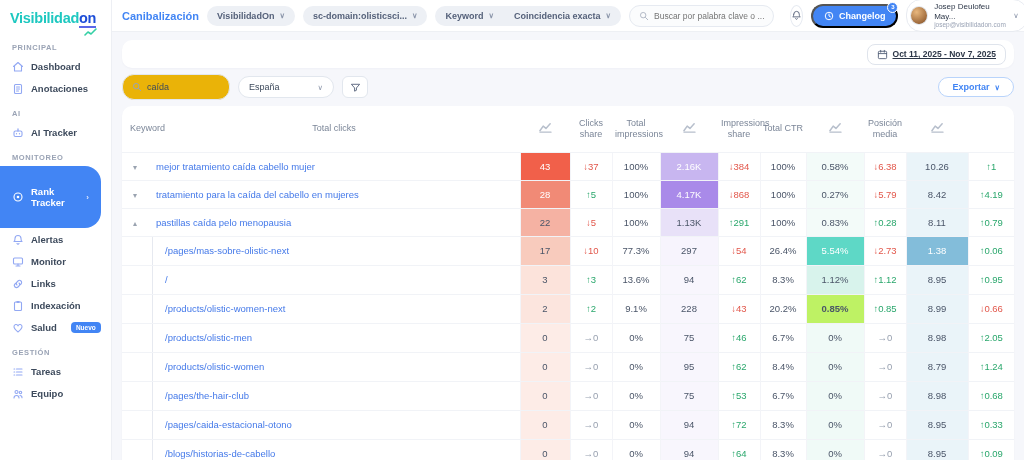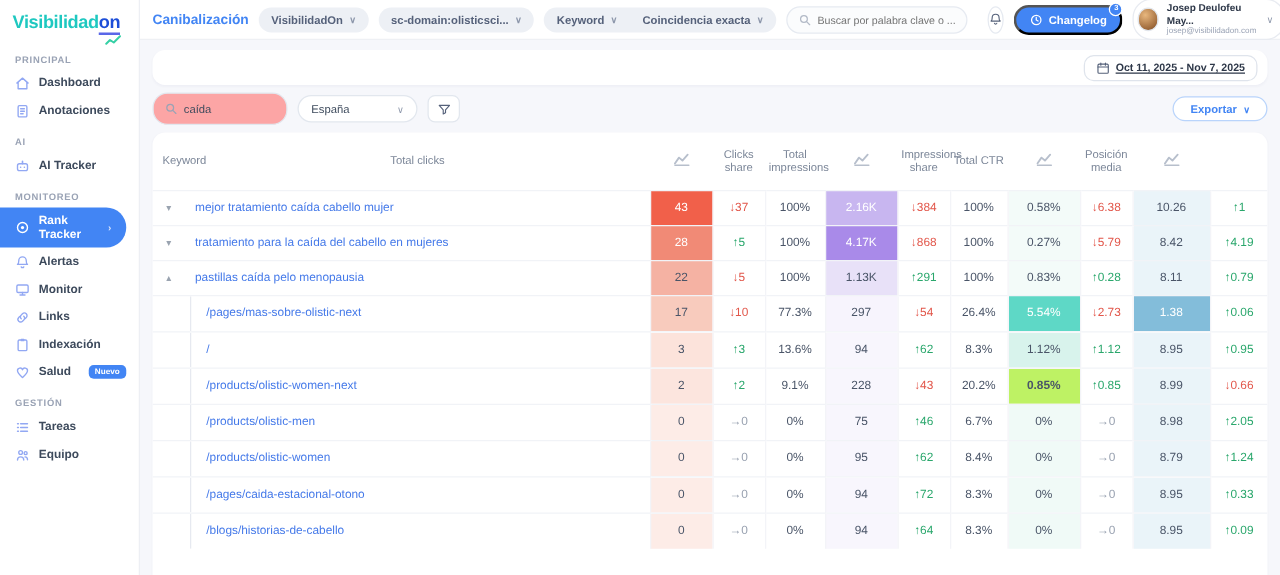--- a/index.html
+++ b/index.html
@@ -9,21 +9,21 @@
 
   
   .sidebar { width:112px; min-width:112px; background:#fff; border-right:1px solid #edeff4; height:460px; padding-top:6px; overflow:hidden; }
   .logo { padding:4px 10px 8px; font-size:14.5px; font-weight:bold; letter-spacing:-0.3px; position:relative; }
   .logo .p1 { color:#1ec8c0; }
   .logo .p2 { color:#1d4ed8; border-bottom:2px solid #5a67e8; }
   .logo svg { position:absolute; left:84px; top:22px; }
   .sec-label { font-size:7.5px; font-weight:bold; color:#9aa3b5; letter-spacing:0.6px; padding:9px 12px 3px; }
   .side-item { display:flex; align-items:center; gap:7px; padding:4.5px 12px; font-size:9.5px; font-weight:bold; color:#3d4a5c; cursor:pointer; margin:1px 0; }
   .side-item .ic { width:12px; height:12px; color:#92a8f3; display:flex; align-items:center; }
-  .side-item.active { background:#4285f4; color:#fff; border-radius:0 16px 16px 0; margin-right:10px; padding:5px 12px; }
+  .side-item.active { background:#4285f4; color:#fff; border-radius:0 16px 16px 0; margin-right:10px; padding:20px 12px; }
   .side-item.active .ic { color:#fff; }
   .side-item .grow { flex:1; }
   .side-item .chev { font-size:8px; color:#dbe6fd; }
   .badge-new { background:#4285f4; color:#fff; font-size:6.5px; font-weight:bold; padding:2px 5px; border-radius:4px; }
 
   
   .main { flex:1; display:flex; flex-direction:column; min-width:0; }
   .topbar { height:32px; background:#fff; border-bottom:1px solid #eef0f4; display:flex; align-items:center; gap:8px; padding:0 10px; }
   .tb-title { font-size:11px; font-weight:bold; color:#4285f4; white-space:nowrap; }
   .pill { background:#edf0f5; border-radius:13px; padding:5px 10px; font-size:9px; font-weight:bold; color:#55617a; display:flex; align-items:center; gap:5px; white-space:nowrap; cursor:pointer; }
@@ -31,30 +31,30 @@
   .pill-group .pill { background:transparent; }
   .chev-txt { font-size:7.5px; color:#8d97ab; }
   .tb-search { border:1px solid #e6eaf1; background:#fbfcfd; border-radius:13px; height:22px; width:152px; display:flex; align-items:center; gap:5px; padding:0 9px; color:#b3bac7; }
   .tb-search input { border:none; outline:none; background:transparent; font-size:8.5px; color:#8d97ab; width:110px; font-family:"Liberation Sans",sans-serif; }
   .grow { flex:1; }
   .bell-btn { width:22px; height:22px; border:1px solid #e6eaf1; background:#fff; border-radius:50%; display:flex; align-items:center; justify-content:center; color:#55617a; cursor:pointer; }
   .changelog { position:relative; background:#4285f4; color:#fff; border-radius:13px; padding:5px 11px; font-size:9px; font-weight:bold; display:flex; align-items:center; gap:5px; cursor:pointer; }
   .cl-badge { position:absolute; top:-4px; right:-2px; min-width:11px; height:11px; background:#4285f4; border:1.5px solid #fff; border-radius:50%; font-size:6px; display:flex; align-items:center; justify-content:center; }
   .user-chip { border:1px solid #e8ebf1; background:#fff; border-radius:15px; padding:2px 8px 2px 3px; display:flex; align-items:center; gap:6px; cursor:pointer; }
   .avatar { width:19px; height:19px; border-radius:50%; background:radial-gradient(circle at 35% 30%, #e8b77e, #a06b3c 70%, #6e4421); border:1px solid #e2e6ec; }
-  .u-name { font-size:8px; font-weight:bold; color:#2d3748; line-height:1.2; }
+  .u-name { font-size:8px; font-weight:normal; color:#2d3748; line-height:1.2; }
   .u-mail { font-size:6.5px; color:#9aa3b5; line-height:1.2; }
 
   .content { padding:8px 10px 0; display:flex; flex-direction:column; gap:6px; flex:1; min-height:0; }
   .card-top { background:#fff; border-radius:10px; height:28px; display:flex; align-items:center; justify-content:flex-end; padding:0 8px; box-shadow:0 1px 2px rgba(20,40,80,0.03); }
   .date-btn { border:1px solid #dfe4ec; background:#fff; border-radius:8px; padding:4px 9px; font-size:8.5px; font-weight:bold; color:#2d3748; display:flex; align-items:center; gap:5px; cursor:pointer; white-space:nowrap;text-decoration:underline; }
   .date-btn svg { color:#55617a; }
 
   .filter-row { display:flex; align-items:center; gap:8px; }
-  .f-search { background:#fca5a5; border:1px solid #e2e7ee; border-radius:12px; height:22px; width:108px; display:flex; align-items:center; gap:5px; padding:12px 9px; }
+  .f-search { background:#eab308; border:1px solid #e2e7ee; border-radius:12px; height:22px; width:108px; display:flex; align-items:center; gap:5px; padding:12px 9px; }
   .f-search input { border:none; outline:none; background:transparent; font-size:9px; color:#3d4a5c; width:70px; font-family:"Liberation Sans",sans-serif; }
   .f-select { background:#fff; border:1px solid #e2e7ee; border-radius:12px; height:22px; width:96px; display:flex; align-items:center; justify-content:space-between; padding:0 10px; font-size:9px; color:#3d4a5c; cursor:pointer; }
   .f-filter { width:26px; height:22px; border:1px solid #e2e7ee; background:#fff; border-radius:6px; display:flex; align-items:center; justify-content:center; color:#55617a; cursor:pointer; }
   .export-btn { margin-left:auto; border:1px solid #b9d4fb; background:#fff; color:#4285f4; border-radius:12px; padding:4px 13px; font-size:9px; font-weight:bold; display:flex; align-items:center; gap:5px; cursor:pointer; }
 
   .table-card { background:#fff; border-radius:10px 10px 0 0; flex:1; overflow:hidden; box-shadow:0 1px 2px rgba(20,40,80,0.03); }
   table { width:100%; border-collapse:collapse; table-layout:fixed; }
   thead th { font-size:9px; font-weight:normal; color:#7b8698; padding:9px 3px; height:46px; text-align:center; vertical-align:middle; line-height:1.25; }
   thead th.kw-h { text-align:left; padding-left:8px; }
   tbody td { height:28px; font-size:9.5px; text-align:center; color:#4a5568; border-top:1px solid #f1f3f7; padding:0 2px; white-space:nowrap; overflow:hidden; }
@@ -446,20 +446,36 @@
                 <td class="vline t-up">↑62</td>
                 <td class="vline">8.4%</td>
                 <td class="heat vline" style="background: rgb(240, 250, 247); color: rgb(74, 85, 104);">0%</td>
                 <td class="vline t-flat">→0</td>
                 <td class="heat vline" style="background: rgb(234, 244, 249); color: rgb(74, 85, 104);">8.79</td>
                 <td class="vline t-up">↑1.24</td>
               </tr>
               <tr class="row child">
                 <td></td>
                 <td class="kw-cell">
+                  <div class="kw-inner">/pages/the-hair-club</div>
+                </td>
+                <td class="heat vline" style="background: rgb(253, 236, 231); color: rgb(74, 85, 104);">0</td>
+                <td class="vline t-flat">→0</td>
+                <td class="vline">0%</td>
+                <td class="heat vline" style="background: rgb(248, 246, 253); color: rgb(74, 85, 104);">75</td>
+                <td class="vline t-up">↑53</td>
+                <td class="vline">6.7%</td>
+                <td class="heat vline" style="background: rgb(240, 250, 247); color: rgb(74, 85, 104);">0%</td>
+                <td class="vline t-flat">→0</td>
+                <td class="heat vline" style="background: rgb(234, 244, 249); color: rgb(74, 85, 104);">8.98</td>
+                <td class="vline t-up">↑0.68</td>
+              </tr>
+              <tr class="row child">
+                <td></td>
+                <td class="kw-cell">
                   <div class="kw-inner">/pages/caida-estacional-otono</div>
                 </td>
                 <td class="heat vline" style="background: rgb(253, 236, 231); color: rgb(74, 85, 104);">0</td>
                 <td class="vline t-flat">→0</td>
                 <td class="vline">0%</td>
                 <td class="heat vline" style="background: rgb(248, 246, 253); color: rgb(74, 85, 104);">94</td>
                 <td class="vline t-up">↑72</td>
                 <td class="vline">8.3%</td>
                 <td class="heat vline" style="background: rgb(240, 250, 247); color: rgb(74, 85, 104);">0%</td>
                 <td class="vline t-flat">→0</td>

